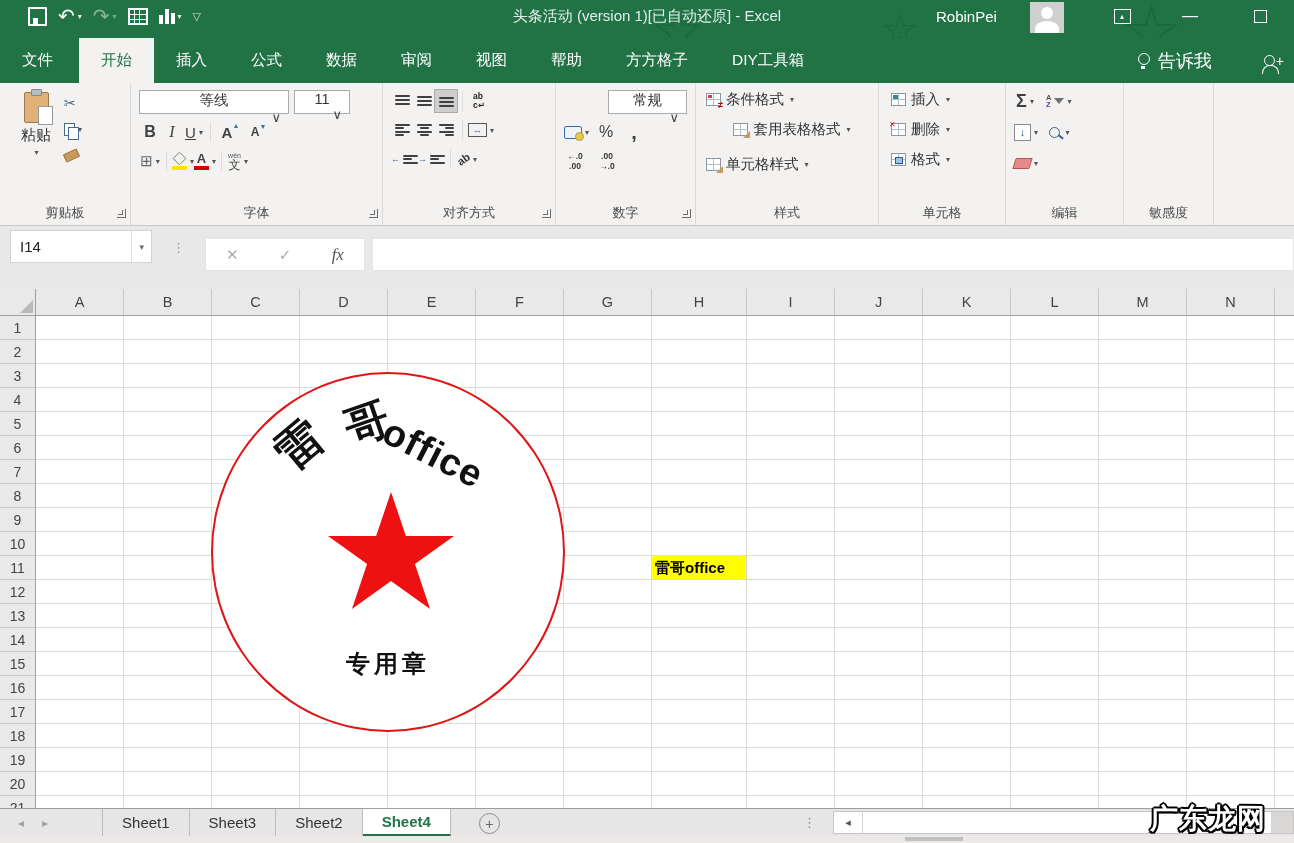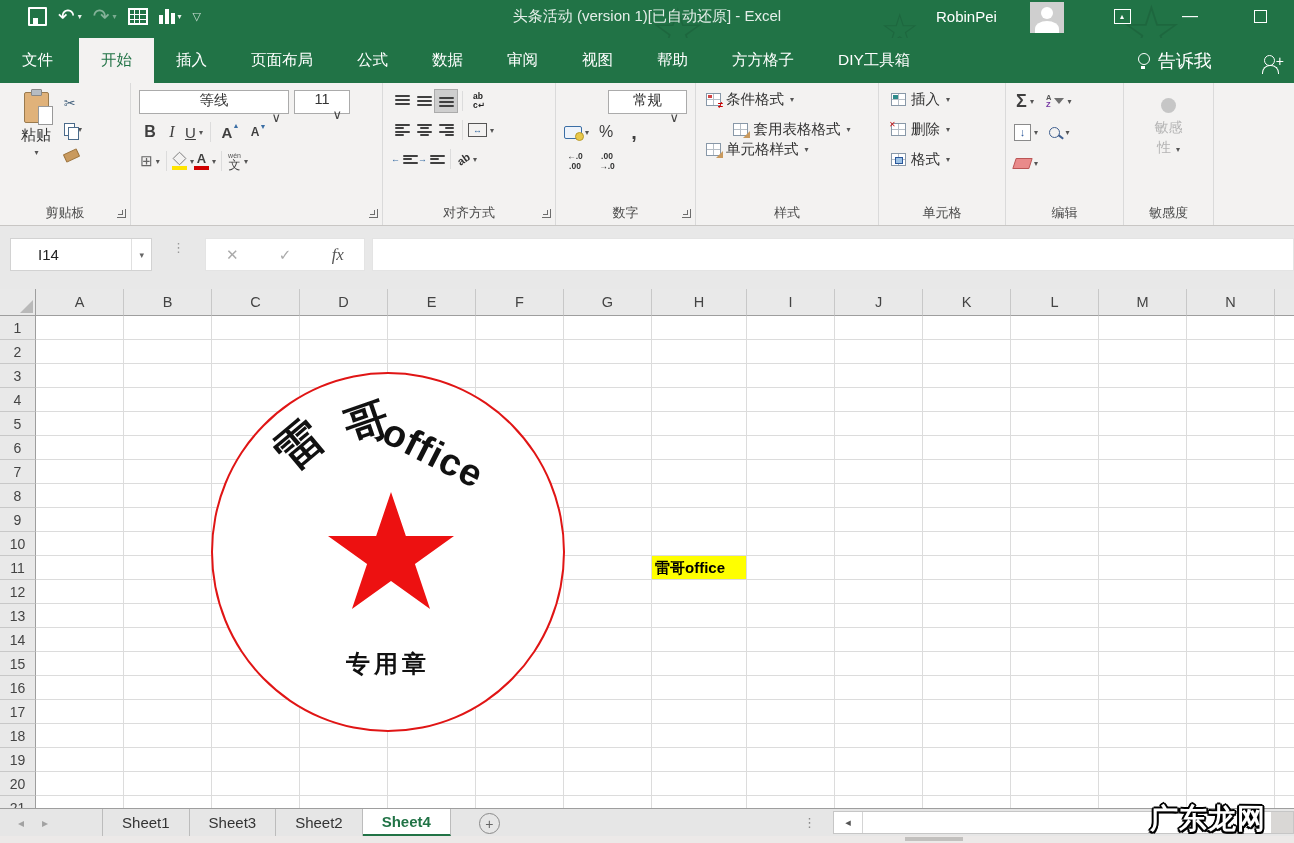--- a/index.html
+++ b/index.html
@@ -116,21 +116,21 @@
   .fun{width:0;height:0;border-left:5px solid transparent;border-right:5px solid transparent;border-top:6px solid #707070;margin-left:1px;}
   .fdn{width:15px;height:15px;border:1px solid #8a8a8a;display:flex;align-items:center;justify-content:center;color:#2b579a;font-weight:bold;font-size:11px;background:#fff;}
   .mag{width:9px;height:9px;border:1.5px solid #3f5f8f;border-radius:50%;position:relative;margin-right:3px;}
   .mag::after{content:"";position:absolute;width:6px;height:1.5px;background:#3f5f8f;right:-5px;bottom:-1px;transform:rotate(38deg);}
   .eras{width:15px;height:9px;background:#e98a8a;border:1px solid #b55;transform:skewX(-18deg);border-radius:1px;}
   
   .sens{display:flex;flex-direction:column;align-items:center;gap:2px;padding-top:8px;color:#b3b3b3;font-size:14px;}
   .sdot{width:15px;height:15px;border-radius:50%;background:#c6c6c6;margin-bottom:4px;}
   
   .fstrip{position:absolute;left:0;top:226px;width:1294px;height:63px;background:#e8e8e8;}
-  .namebox{position:absolute;left:10px;top:12px;width:142px;height:33px;background:#fff;border:1px solid #d2d2d2;box-sizing:border-box;display:flex;align-items:center;font-size:15px;color:#222;padding-left:27px;}
+  .namebox{position:absolute;left:10px;top:4px;width:142px;height:33px;background:#fff;border:1px solid #d2d2d2;box-sizing:border-box;display:flex;align-items:center;font-size:15px;color:#222;padding-left:9px;}
   .nbcaret{margin-left:auto;border-left:1px solid #e0e0e0;align-self:stretch;display:flex;align-items:center;padding:0 7px;color:#666;font-size:9px;}
   .fdots{position:absolute;left:172px;top:18px;color:#9a9a9a;font-size:13px;letter-spacing:0;line-height:.55;text-align:center;width:10px;}
   .fxbox{position:absolute;left:205px;top:12px;width:160px;height:33px;background:#fff;display:flex;align-items:center;justify-content:space-around;border:1px solid #e4e4e4;box-sizing:border-box;}
   .fxx{color:#aaa;font-size:15px;}
   .fxv{color:#aaa;font-size:15px;}
   .fx{font-family:"Liberation Serif","DejaVu Serif",serif;font-style:italic;font-size:17px;color:#555;}
   .finput{position:absolute;left:372px;top:12px;right:0;height:33px;background:#fff;border:1px solid #e4e4e4;box-sizing:border-box;font-size:14px;color:#222;padding:6px;}
   
   .sheet{position:absolute;left:0;top:289px;width:1294px;height:519px;overflow:hidden;display:grid;background:#fff;}
   .ch{background:#e9e9e9;border-right:1px solid #c8c8c8;border-bottom:1px solid #9e9e9e;display:flex;align-items:center;justify-content:center;font-size:14.5px;color:#444;}
@@ -208,21 +208,20 @@
   <div class="winbtn" style="left:1238px;">
     <span class="mx"></span>
   </div>
 </div>
 
 <div class="tabrow">
   <div style="display:flex;">
       <div class="rtab" style="padding-right: 26px;">文件</div>
       <div class="rtab active">开始</div>
       <div class="rtab">插入</div>
-      <div class="rtab">页面布局</div>
       <div class="rtab">公式</div>
       <div class="rtab">数据</div>
       <div class="rtab">审阅</div>
       <div class="rtab">视图</div>
       <div class="rtab">帮助</div>
       <div class="rtab">方方格子</div>
       <div class="rtab">DIY工具箱</div>
     </div>
   <div class="tellme">
     <span class="bulb"></span>
@@ -314,20 +313,21 @@
         <span class="vdv"></span>
         <span class="rbtn">
             <span class="stack">
               <span class="ruby">wén</span>
               <span class="wen">文</span>
             </span>
             <span class="dd">▾</span>
           </span>
       </div>
     </div>
+    <div class="glabel">字体</div>
     <span class="launcher"></span>
   </div>
 
   <div class="rgroup" style="width:173px;">
     <div class="gbody">
       <div class="frow first">
         <span class="rbtn">
             <span class="bars vt">
               <i></i>
               <i></i>
@@ -463,21 +463,21 @@
             <span class="dd">▾</span>
           </span>
       </div>
       <div class="frow" style="padding:0;margin-top:11px;justify-content:center;">
         <span class="txtbtn">
             <span class="mtb brush"></span>
             <span>套用表格格式</span>
             <span class="dd">▾</span>
           </span>
       </div>
-      <div class="frow" style="padding:0;margin-top:1px;">
+      <div class="frow" style="padding:0;margin-top:16px;">
         <span class="txtbtn">
             <span class="mtb brush"></span>
             <span>单元格样式</span>
             <span class="dd">▾</span>
           </span>
       </div>
     </div>
     <div class="glabel">样式</div>
   </div>
 
@@ -538,27 +538,20 @@
         <span class="rbtn">
             <span class="eras"></span>
             <span class="dd">▾</span>
           </span>
       </div>
     </div>
     <div class="glabel">编辑</div>
   </div>
 
   <div class="rgroup" style="width:90px;">
-    <div class="gbody">
-      <div class="sens">
-        <span class="sdot"></span>
-        <span>敏感</span>
-        <span><span>性</span> <span class="dd">▾</span></span>
-      </div>
-    </div>
     <div class="glabel">敏感度</div>
   </div>
 
   <div style="flex:1;"></div>
 </div>
 
 <div class="fstrip">
   <div class="namebox">
     <span>I14</span>
     <span class="nbcaret">▾</span>

